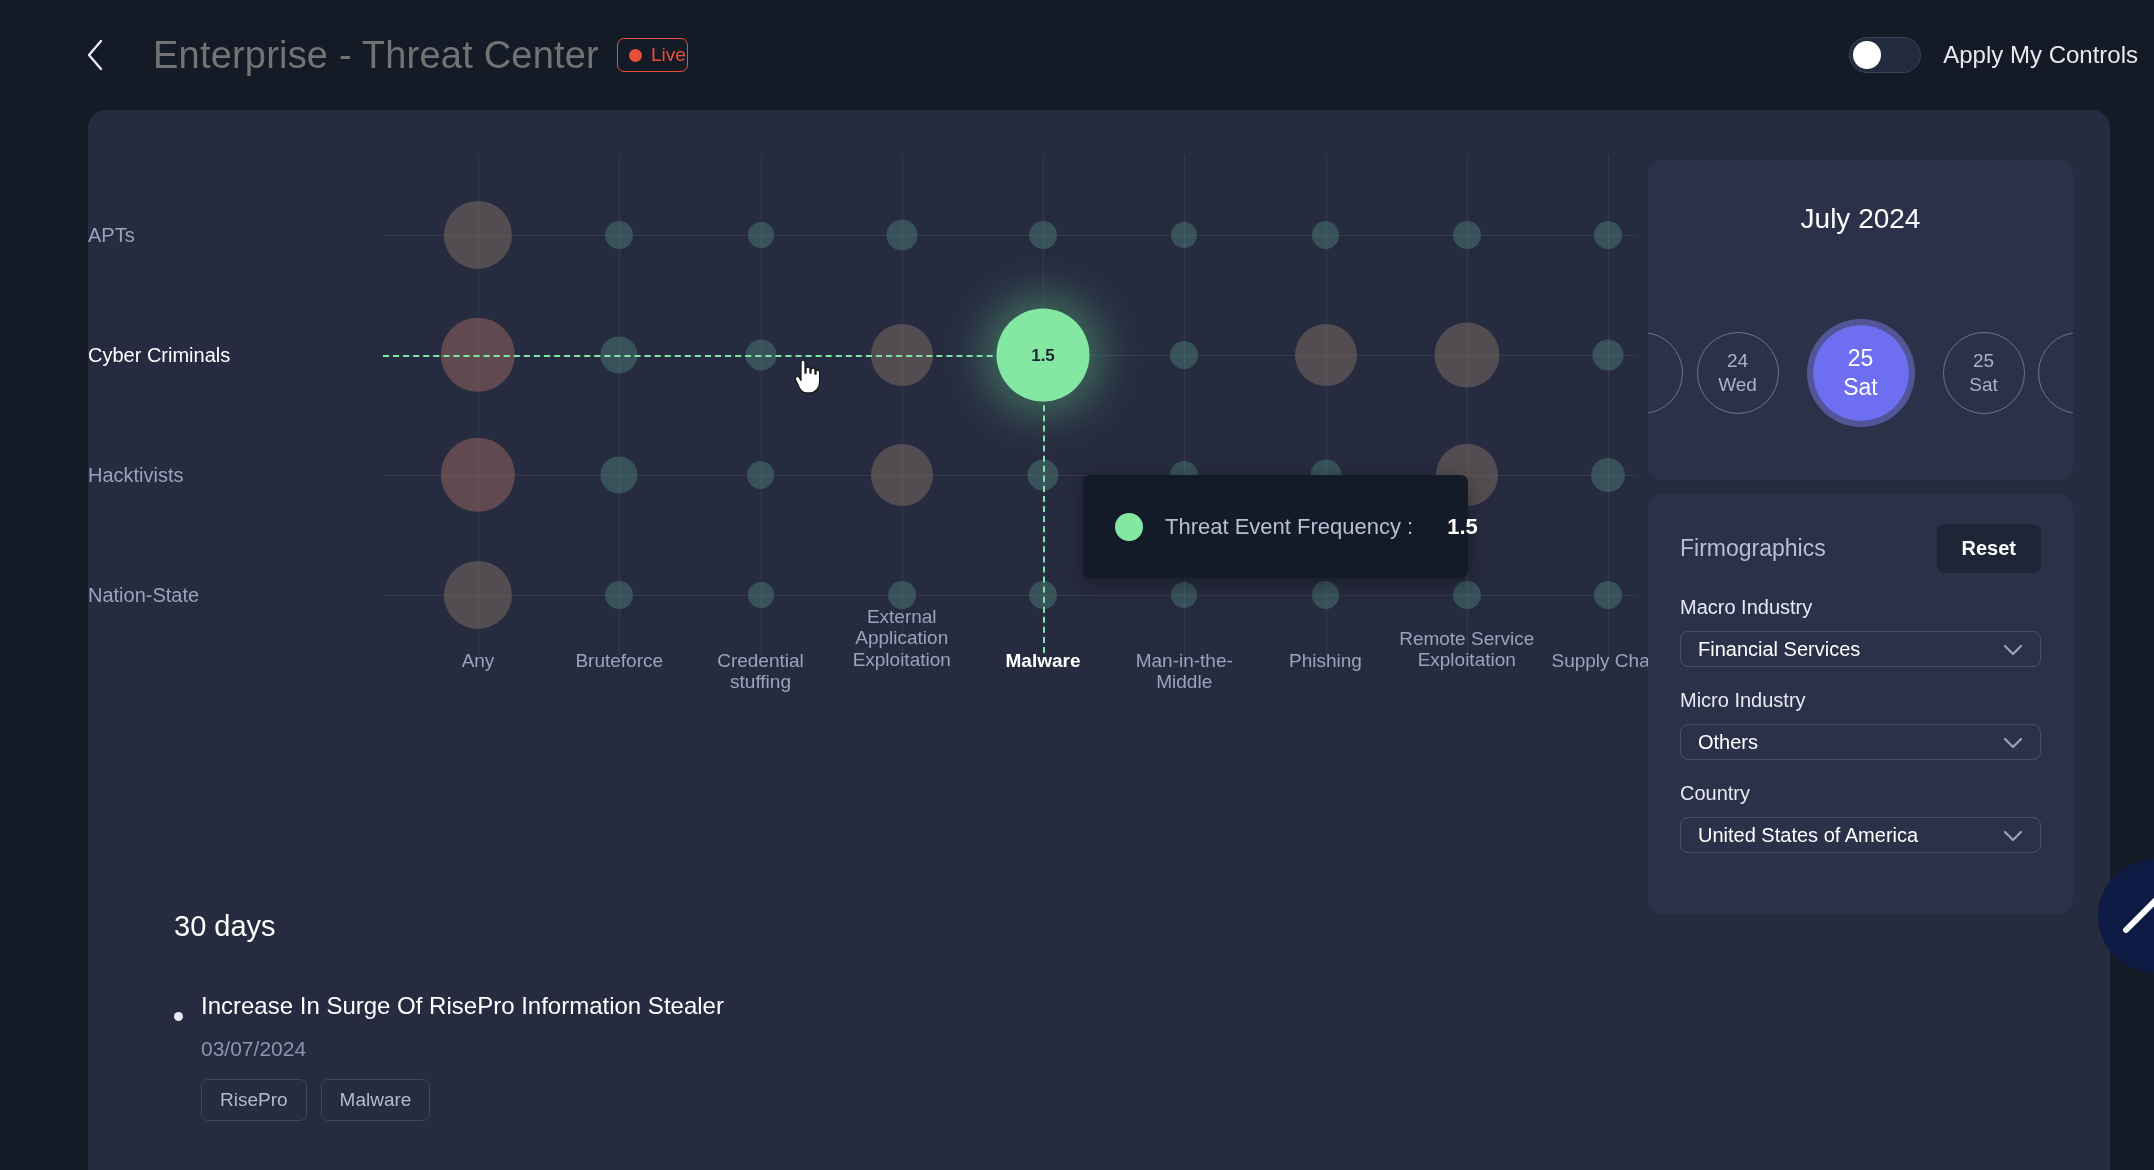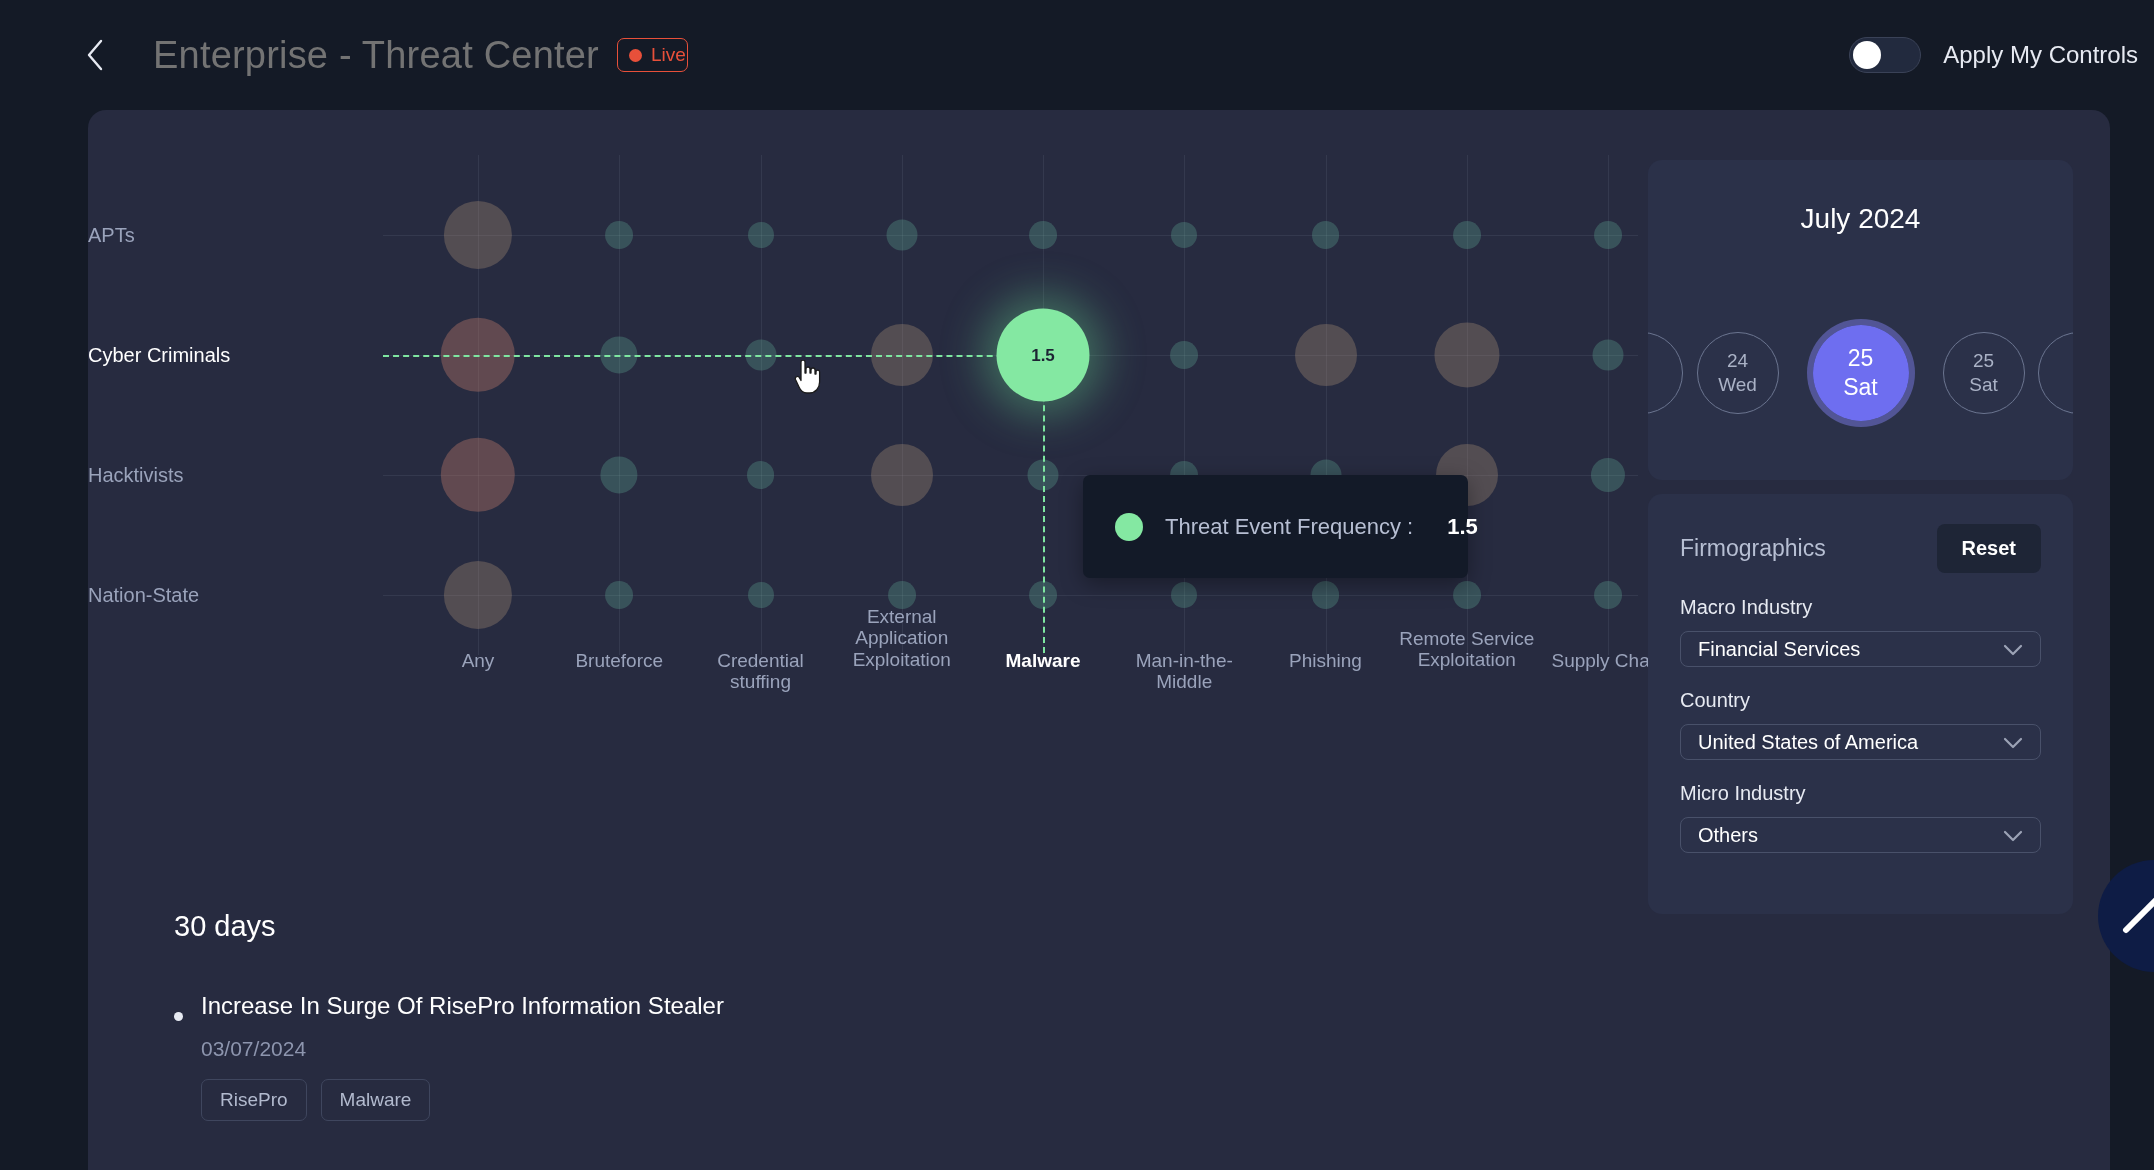--- a/index.html
+++ b/index.html
@@ -444,42 +444,42 @@
       <span>Financial Services</span>
       <span class="chev">
         <svg width="20" height="12" viewBox="0 0 20 12">
             <path d="M2 2 L10 10 L18 2" stroke="#c2c9da" stroke-width="2.2" fill="none" stroke-linecap="round" stroke-linejoin="round"></path>
           </svg>
       </span>
     </div>
   </div>
 
   <div class="field">
+    <div class="field-label">Micro Industry</div>
+    <div class="select">
+      <span>Others</span>
+      <span class="chev">
+        <svg width="20" height="12" viewBox="0 0 20 12">
+            <path d="M2 2 L10 10 L18 2" stroke="#c2c9da" stroke-width="2.2" fill="none" stroke-linecap="round" stroke-linejoin="round"></path>
+          </svg>
+      </span>
+    </div>
+  </div>
+
+  <div class="field">
     <div class="field-label">Country</div>
     <div class="select">
       <span>United States of America</span>
       <span class="chev">
         <svg width="20" height="12" viewBox="0 0 20 12">
             <path d="M2 2 L10 10 L18 2" stroke="#c2c9da" stroke-width="2.2" fill="none" stroke-linecap="round" stroke-linejoin="round"></path>
           </svg>
       </span>
     </div>
   </div>
-
-  <div class="field">
-    <div class="field-label">Micro Industry</div>
-    <div class="select">
-      <span>Others</span>
-      <span class="chev">
-        <svg width="20" height="12" viewBox="0 0 20 12">
-            <path d="M2 2 L10 10 L18 2" stroke="#c2c9da" stroke-width="2.2" fill="none" stroke-linecap="round" stroke-linejoin="round"></path>
-          </svg>
-      </span>
-    </div>
-  </div>
 </div>
 
 <div class="fab">
   <span style="position:absolute;left:22px;top:30px;">
     <svg width="46" height="46" viewBox="0 0 46 46">
       <path d="M6 40 L40 6" stroke="#ffffff" stroke-width="6" stroke-linecap="round"></path>
     </svg>
   </span>
 </div>
 

